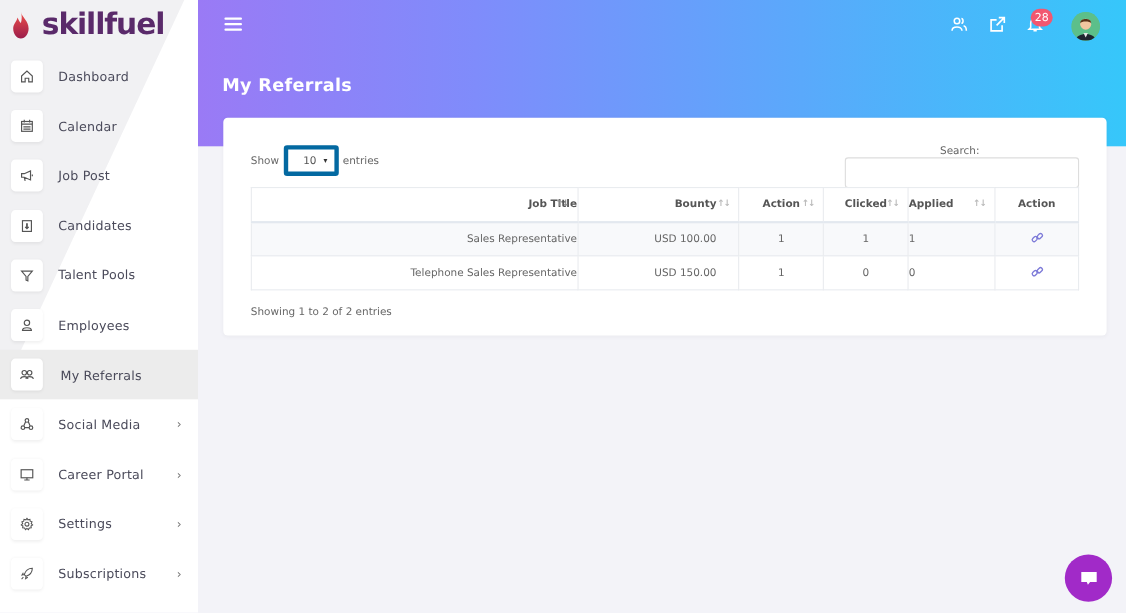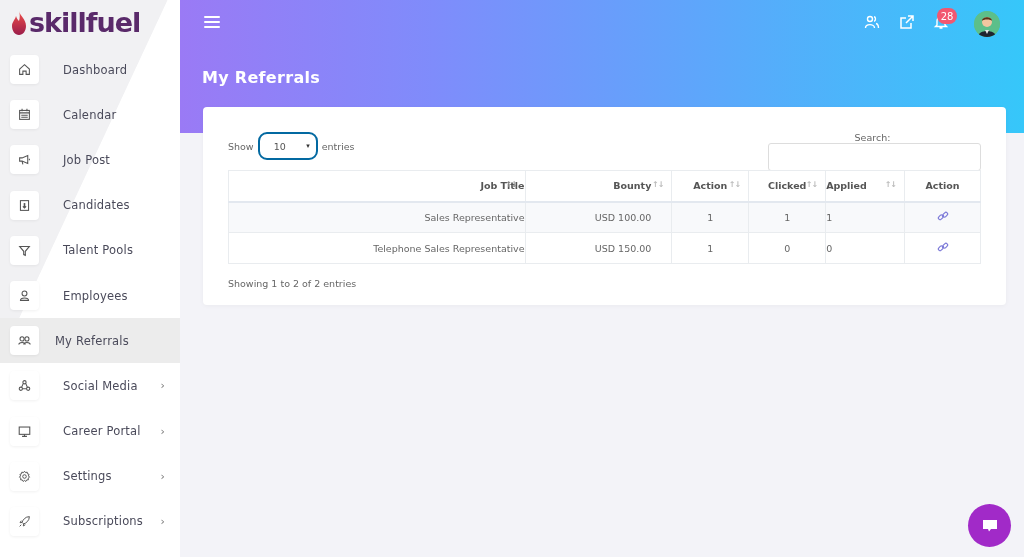--- a/index.html
+++ b/index.html
@@ -3,51 +3,51 @@
 <meta charset="utf-8">
 <style>
   * { box-sizing: border-box; margin: 0; padding: 0; }
   html, body { width: 1024px; height: 557px; overflow: hidden; }
   body { font-family: "DejaVu Sans", sans-serif; background: #f3f3f8; position: relative; color: #555; }
 
   
   .sidebar { position: absolute; left: 0; top: 0; width: 180px; height: 557px; background: #ffffff; overflow: hidden; }
   .sidebar::before { content: ""; position: absolute; left: 0; top: 0; width: 180px; height: 557px;
      background: linear-gradient(115deg, #f1f1f3 0%, #f1f1f3 38%, rgba(255,255,255,0) 38.2%); opacity: 1; }
-  .logo { position: absolute; left: 10px; top: 8px; display: flex; align-items: center; gap: 1px; z-index: 1; }
+  .logo { position: absolute; left: 10px; top: 8px; display: flex; align-items: center; gap: 10px; z-index: 1; }
   .logo-flame { width: 18px; height: 26px; }
   .logo-text { font-family: "DejaVu Sans", sans-serif; font-weight: bold; font-size: 27px; color: #5a2a6a; letter-spacing: -1px; line-height: 30px; }
   .logo-text .fuel { color: #5a2a6a; }
 
   .nav { position: absolute; left: 0; top: 47px; width: 180px; z-index: 1; }
   .nav-item { position: relative; height: 45.2px; display: flex; align-items: center; padding-left: 10px; cursor: pointer; }
   .nav-item.active { background: #ececec; }
   .nav-icon { width: 29px; height: 29px; background: #fff; border-radius: 4px; box-shadow: 0 1px 3px rgba(0,0,0,0.06);
      display: flex; align-items: center; justify-content: center; color: #555; flex-shrink: 0; }
   .nav-icon svg { width: 13px; height: 13px; }
-  .nav-label { margin-left: 24px; font-size: 11.5px; color: #4a4a5a; letter-spacing: 0.2px; }
+  .nav-label { margin-left: 14px; font-size: 11.5px; color: #4a4a5a; letter-spacing: 0.2px; }
   .nav-item.active .nav-label { margin-left: 16px; }
   .nav-chevron { position: absolute; right: 15px; font-size: 11px; color: #777; }
 
   
   .header { position: absolute; left: 180px; top: 0; width: 844px; height: 133px;
      background: linear-gradient(90deg, #9a7af5 0%, #7f8cfb 30%, #5aa9fb 65%, #36c7fa 100%); }
   .hamburger { position: absolute; left: 24px; top: 16px; width: 16px; height: 14px; cursor: pointer; }
   .hamburger span { display: block; height: 2px; background: #fff; margin-bottom: 3px; border-radius: 1px; }
   .page-title { position: absolute; left: 22px; top: 68px; font-size: 16px; color: #fff; letter-spacing: 0.3px; }
   .top-icon { position: absolute; top: 14px; width: 18px; height: 18px; color: #fff; cursor: pointer; }
   .top-icon svg { width: 16px; height: 16px; }
   .badge { position: absolute; left: 937px; top: 8px; width: 20px; height: 16px; background: #f25770; border-radius: 9px;
      color: #fff; font-size: 10px; display: flex; align-items: center; justify-content: center; }
   .avatar { position: absolute; left: 974px; top: 11px; width: 26px; height: 26px; border-radius: 50%; background: #5cbf8a; overflow: hidden; cursor: pointer; }
 
   
   .card { position: absolute; left: 203px; top: 107px; width: 803px; height: 198px; background: #fff; border-radius: 4px; box-shadow: 0 1px 4px rgba(0,0,0,0.04); }
   .show-wrap { position: absolute; left: 25px; top: 25px; display: flex; align-items: center; font-size: 9.5px; color: #666; }
-  .select { margin: 0 4px; width: 60px; height: 28px; border: 2px solid #0369a1; border-radius: 9px; display: flex; align-items: center; justify-content: space-between; padding: 0 6px 0 14px; color: #555; cursor: pointer; }
+  .select { margin: 0 4px; width: 50px; height: 28px; border: 4px solid #0369a1; border-radius: 3px; display: flex; align-items: center; justify-content: space-between; padding: 0 6px 0 14px; color: #555; cursor: pointer; }
   .select .caret { font-size: 7px; color: #333; }
   .search-wrap { position: absolute; right: 25px; top: 25px; display: flex; align-items: center; font-size: 9.5px; color: #666; flex-direction: column; }
   .search-input { margin-left: 4px; width: 213px; height: 28px; border: 1px solid #ddd; border-radius: 3px; background: #fff; }
 
   table { position: absolute; left: 25px; top: 63px; width: 753px; border-collapse: collapse; font-size: 9.5px; }
   th, td { border: 1px solid #e9ecef; height: 31px; }
   th { font-weight: bold; color: #555; font-size: 9.5px; position: relative; border-bottom: 2px solid #e3e8ef; }
   td { color: #666; margin-left: 40px; }
   tr.odd td { background: #f8f9fb; }
   .c-title { width: 297px; text-align: right; padding-left: 31px; }

